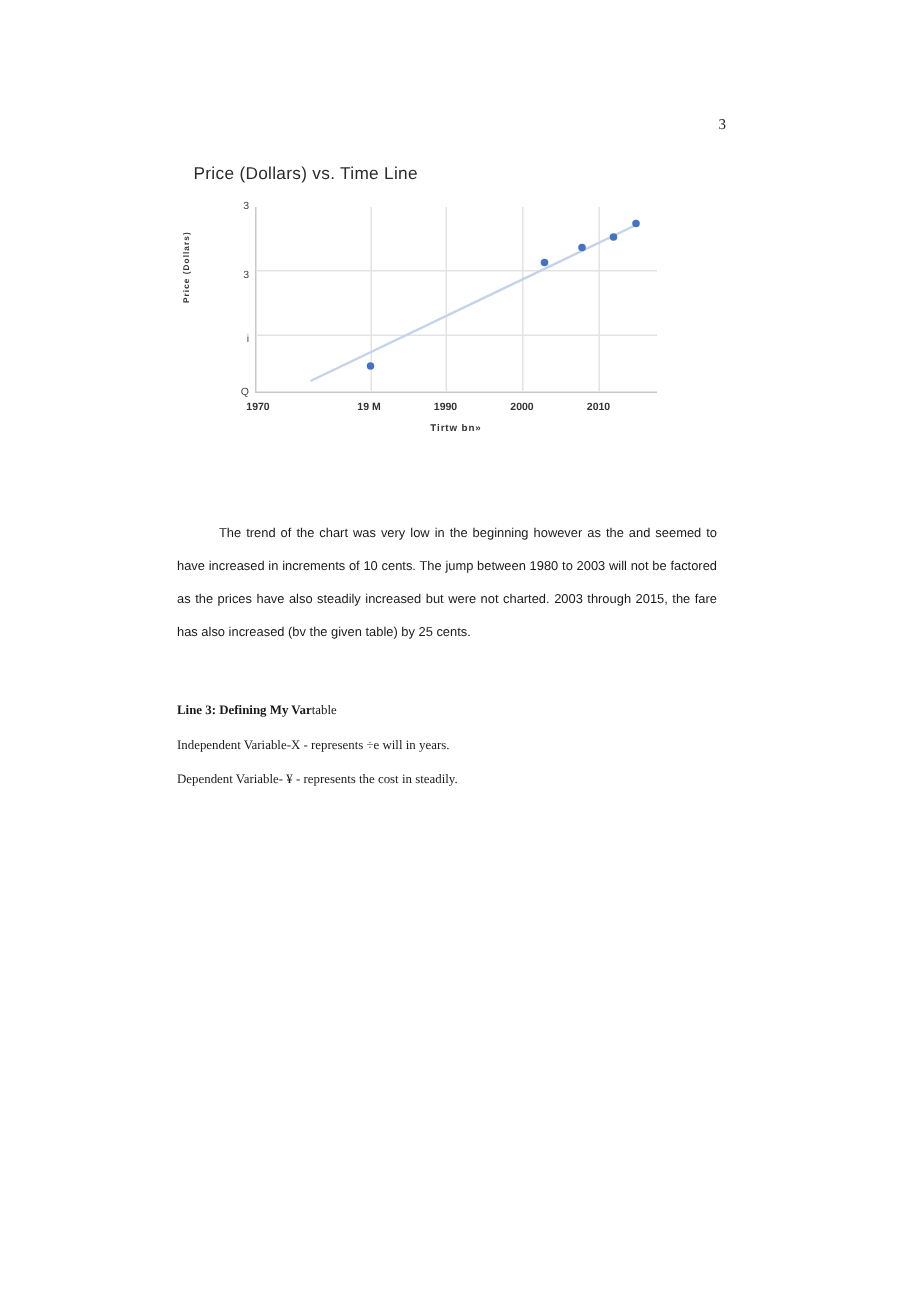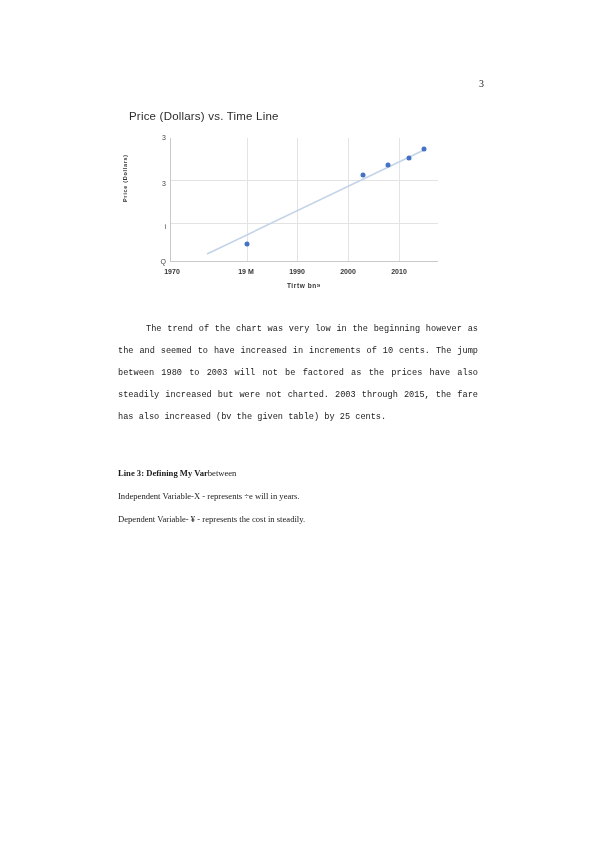--- a/index.html
+++ b/index.html
@@ -127,23 +127,23 @@
     width: 5px;
     height: 5px;
     border-radius: 50%;
     background: #4472c4;
     transform: translate(-50%, -50%);
   }
   
   .body-text {
     position: absolute;
     left: 118px;
-    top: 318px;
+    top: 344px;
     width: 360px;
-    font-family: Liberation Mono, monospace;
+    font-family: Liberation Sans, sans-serif;
     font-size: 8.6px;
     line-height: 22px;
     color: #1a1a1a;
     text-align: justify;
   }
   .body-text p {
     margin: 0 0 0 0;
   }
   .indent {
     text-indent: 28px;
@@ -213,18 +213,18 @@
 
       <div class="axis-title-x">Tirtw bn»</div>
     </div>
   </div>
 
   <div class="body-text">
     <p class="indent">The trend of the chart was very low in the beginning however as the and seemed to have increased in increments of 10 cents. The jump between 1980 to 2003 will not be factored as the prices have also steadily increased but were not charted. 2003 through 2015, the fare has also increased (bv the given table) by 25 cents.</p>
   </div>
 
   <div class="section">
-    <p><span class="section-heading">Line 3: Defining My Var</span><span>between</span></p>
+    <p><span class="section-heading">Line 3: Defining My Var</span><span>table</span></p>
     <p>Independent Variable-X  - represents ÷e will in years.</p>
     <p>Dependent Variable- ¥  - represents the cost in steadily.</p>
   </div>
 
 </div>
 
 </body></html>

